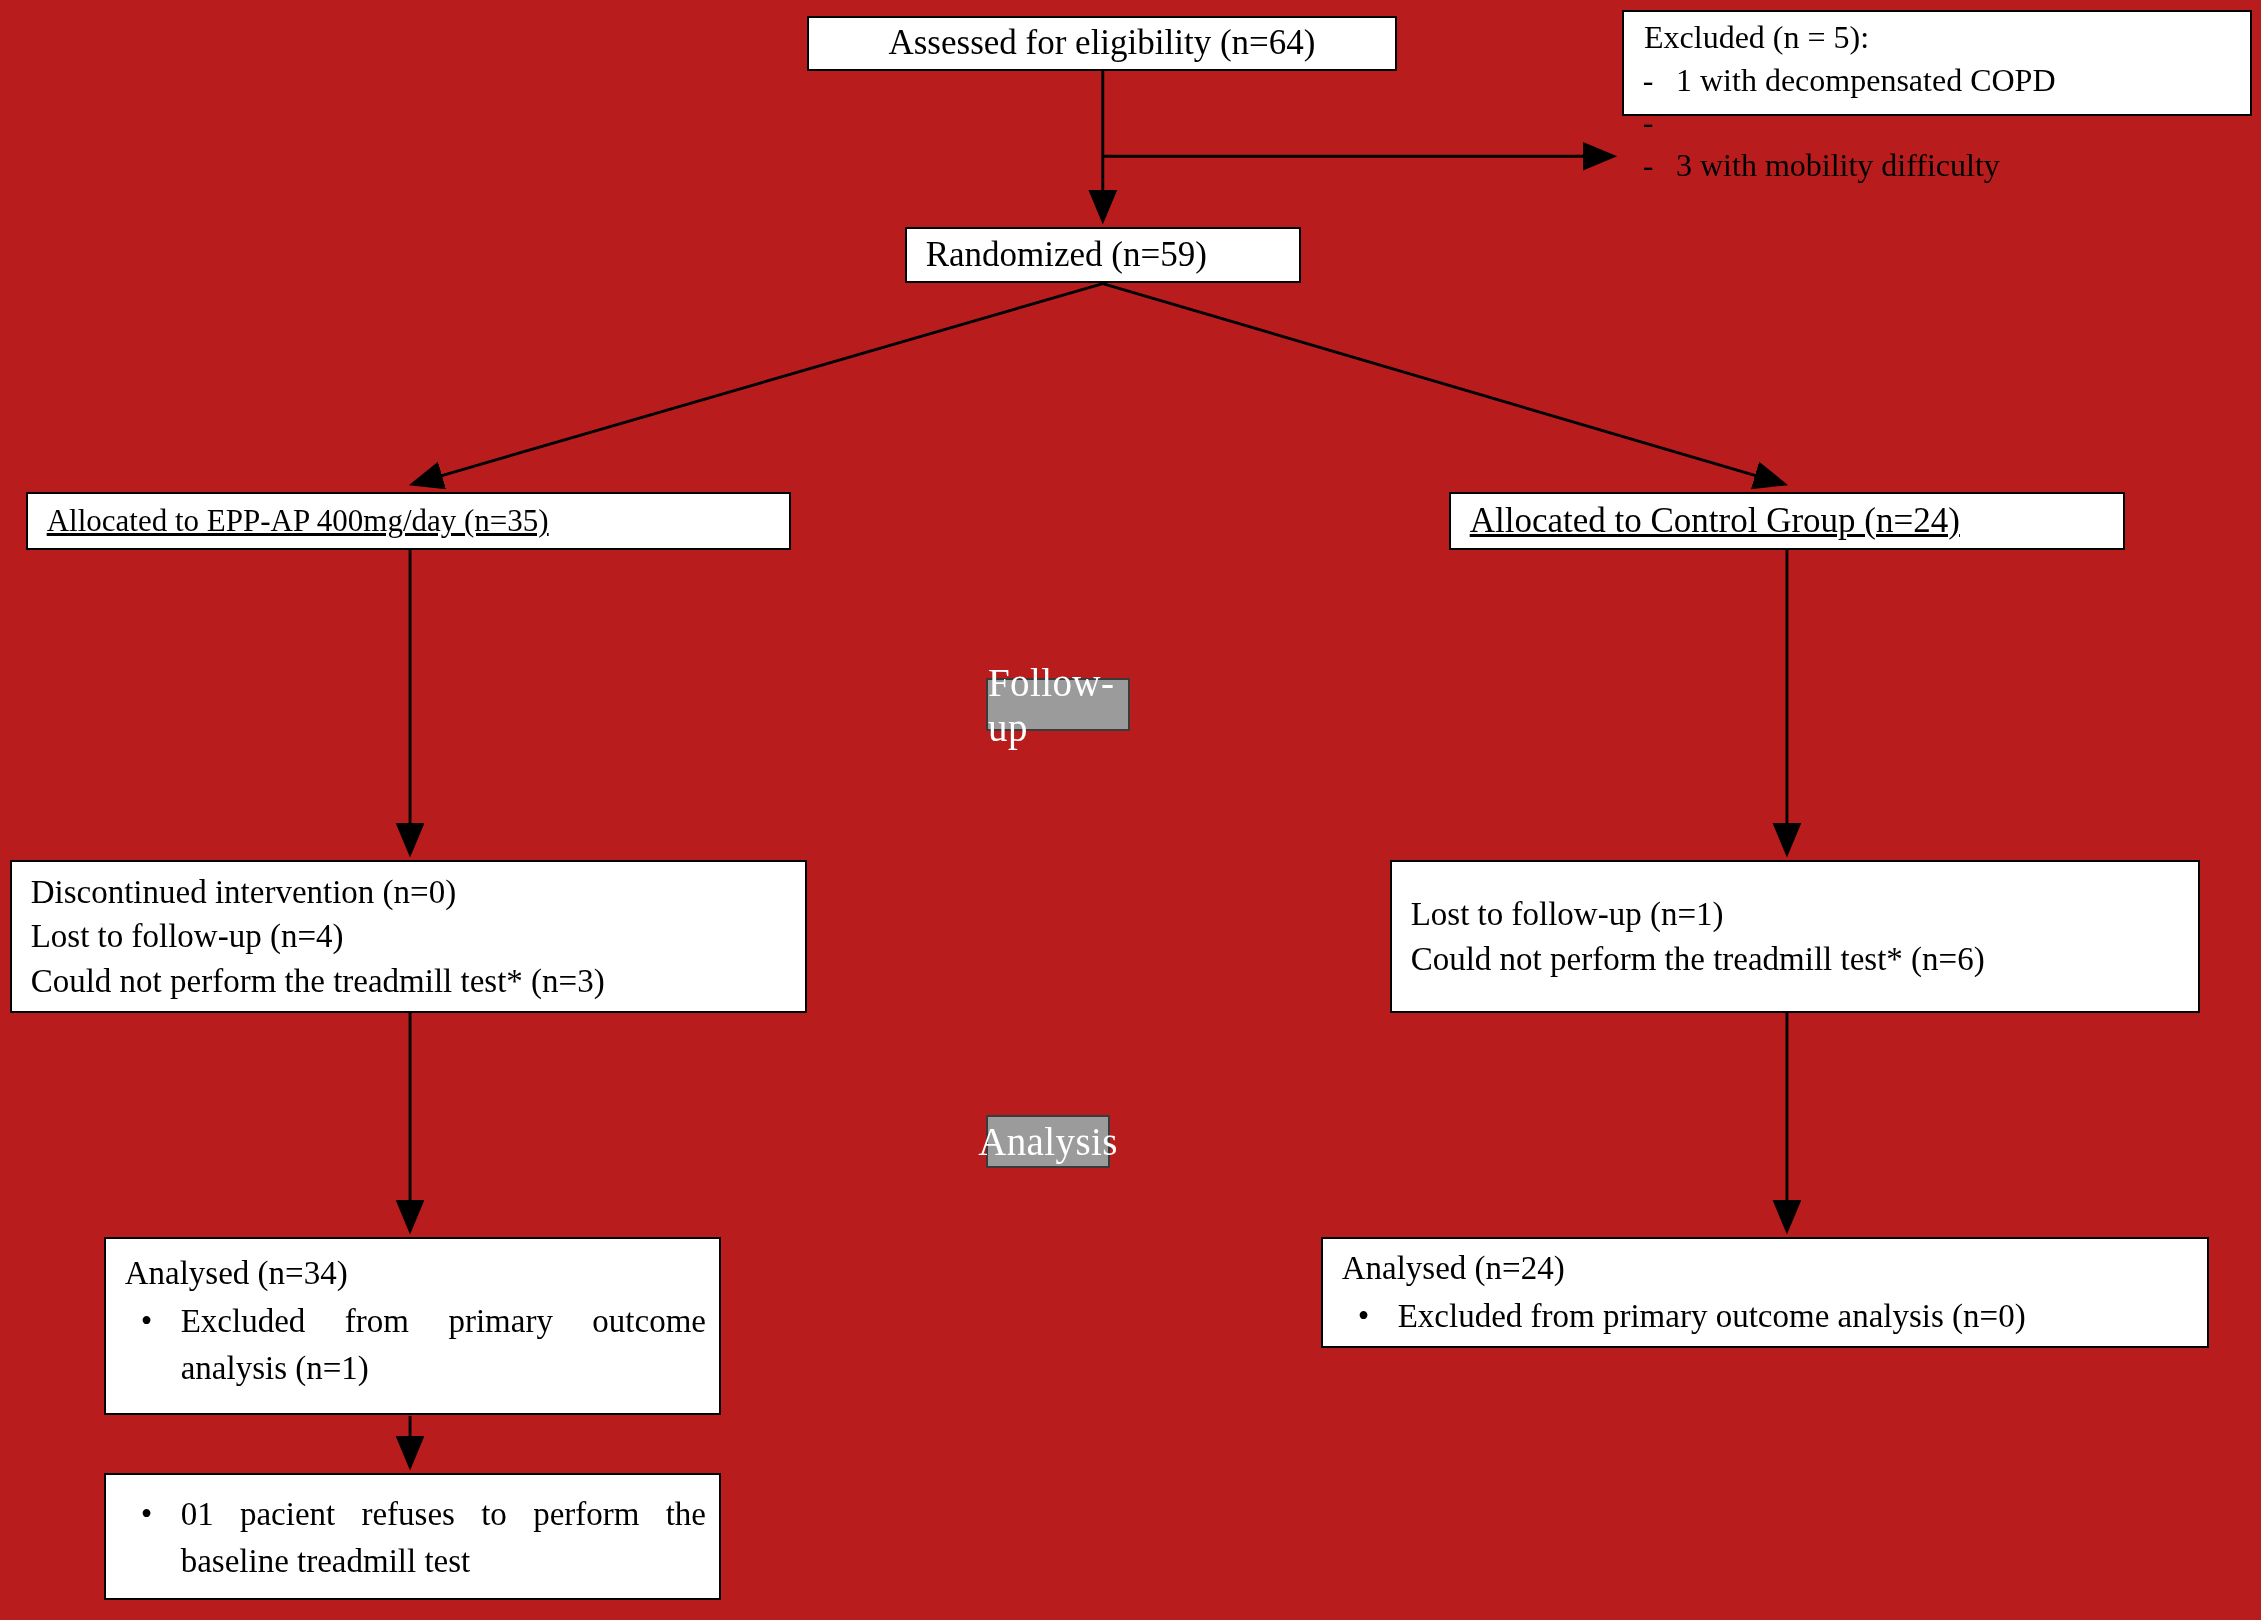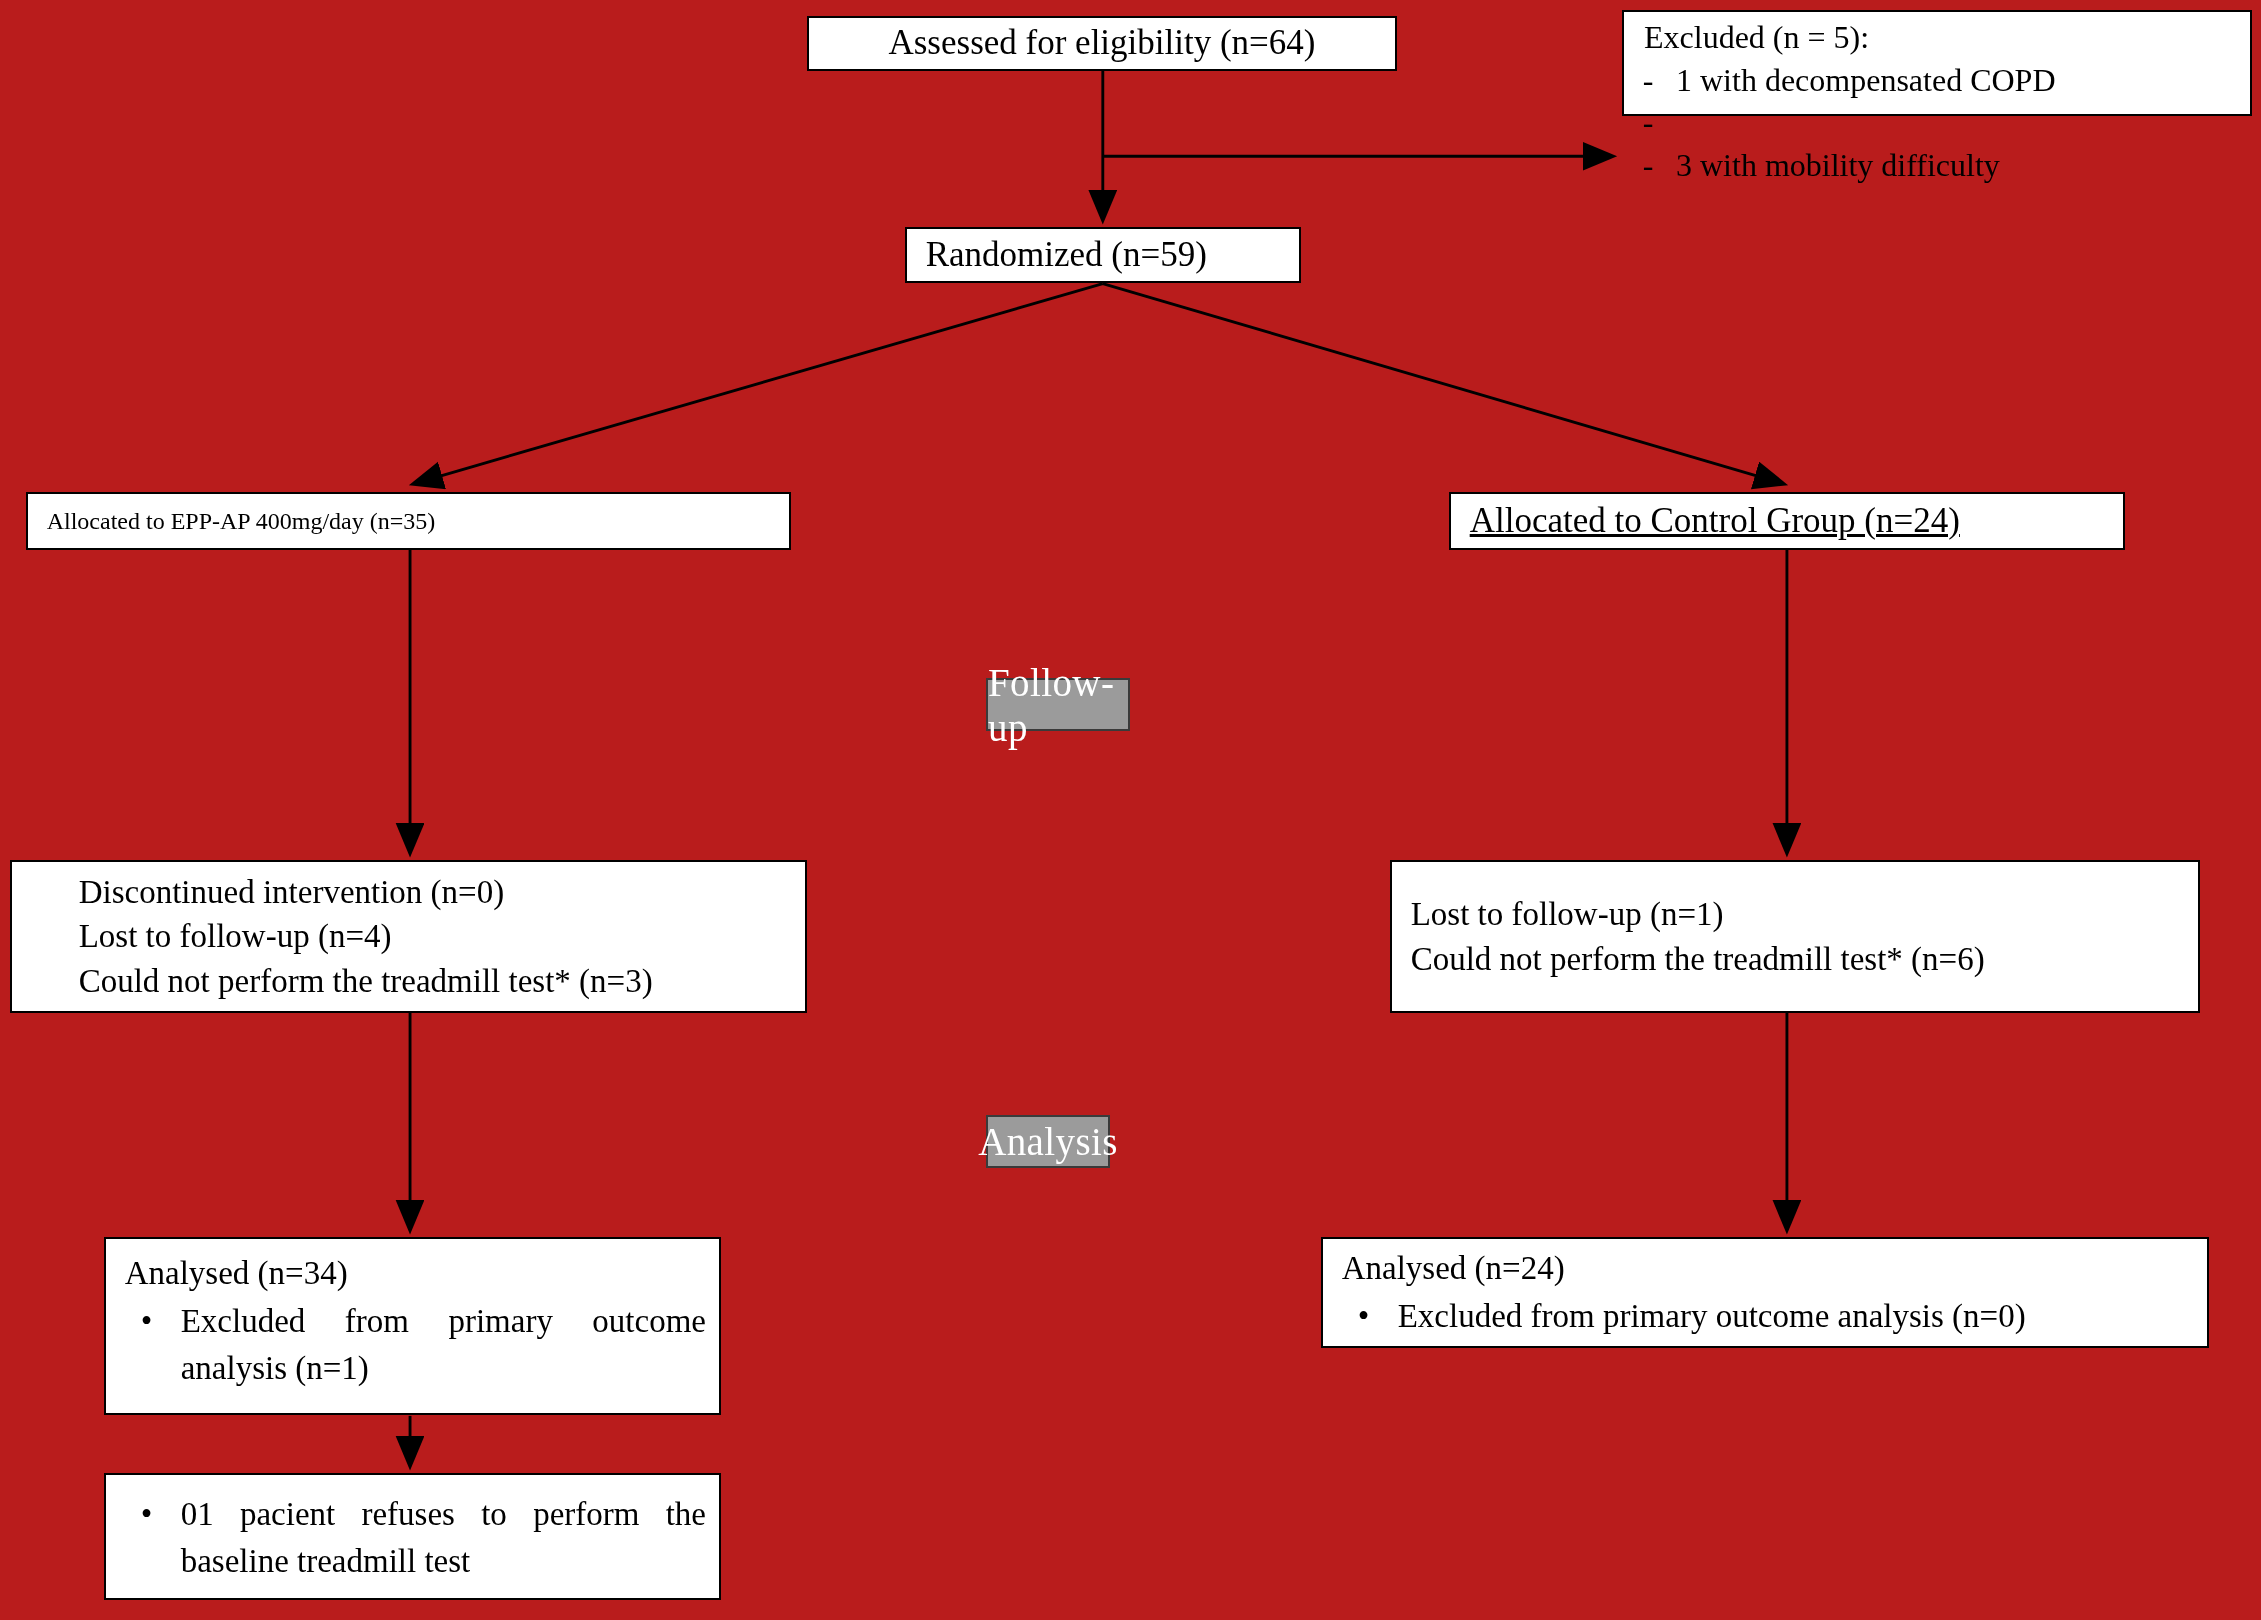--- a/index.html
+++ b/index.html
@@ -62,32 +62,31 @@
 
   #randomized-box {
     left: 905px; top: 227px; width: 396px; height: 56px;
   }
   #randomized-box .line { font-size: 35px; }
 
   
   #alloc-left-box {
     left: 26px; top: 492px; width: 765px; height: 58px;
   }
-  #alloc-left-box .line { font-size: 24px; }
+  #alloc-left-box .line { font-size: 31px; text-decoration: underline; }
 
   #alloc-right-box {
     left: 1449px; top: 492px; width: 676px; height: 58px; text-decoration: underline;
   }
   #alloc-right-box .line { font-size: 35px; }
 
   
   #followup-left-box {
     left: 10px; top: 860px; width: 797px; height: 153px;
     justify-content: center;
-    padding-left: 48px;
   }
   #followup-right-box {
     left: 1390px; top: 860px; width: 810px; height: 153px;
     justify-content: center;
   }
   #followup-left-box .line, #followup-right-box .line { font-size: 33px; }
 
   
   #analysed-left-box {
     left: 104px; top: 1237px; width: 617px; height: 178px;

